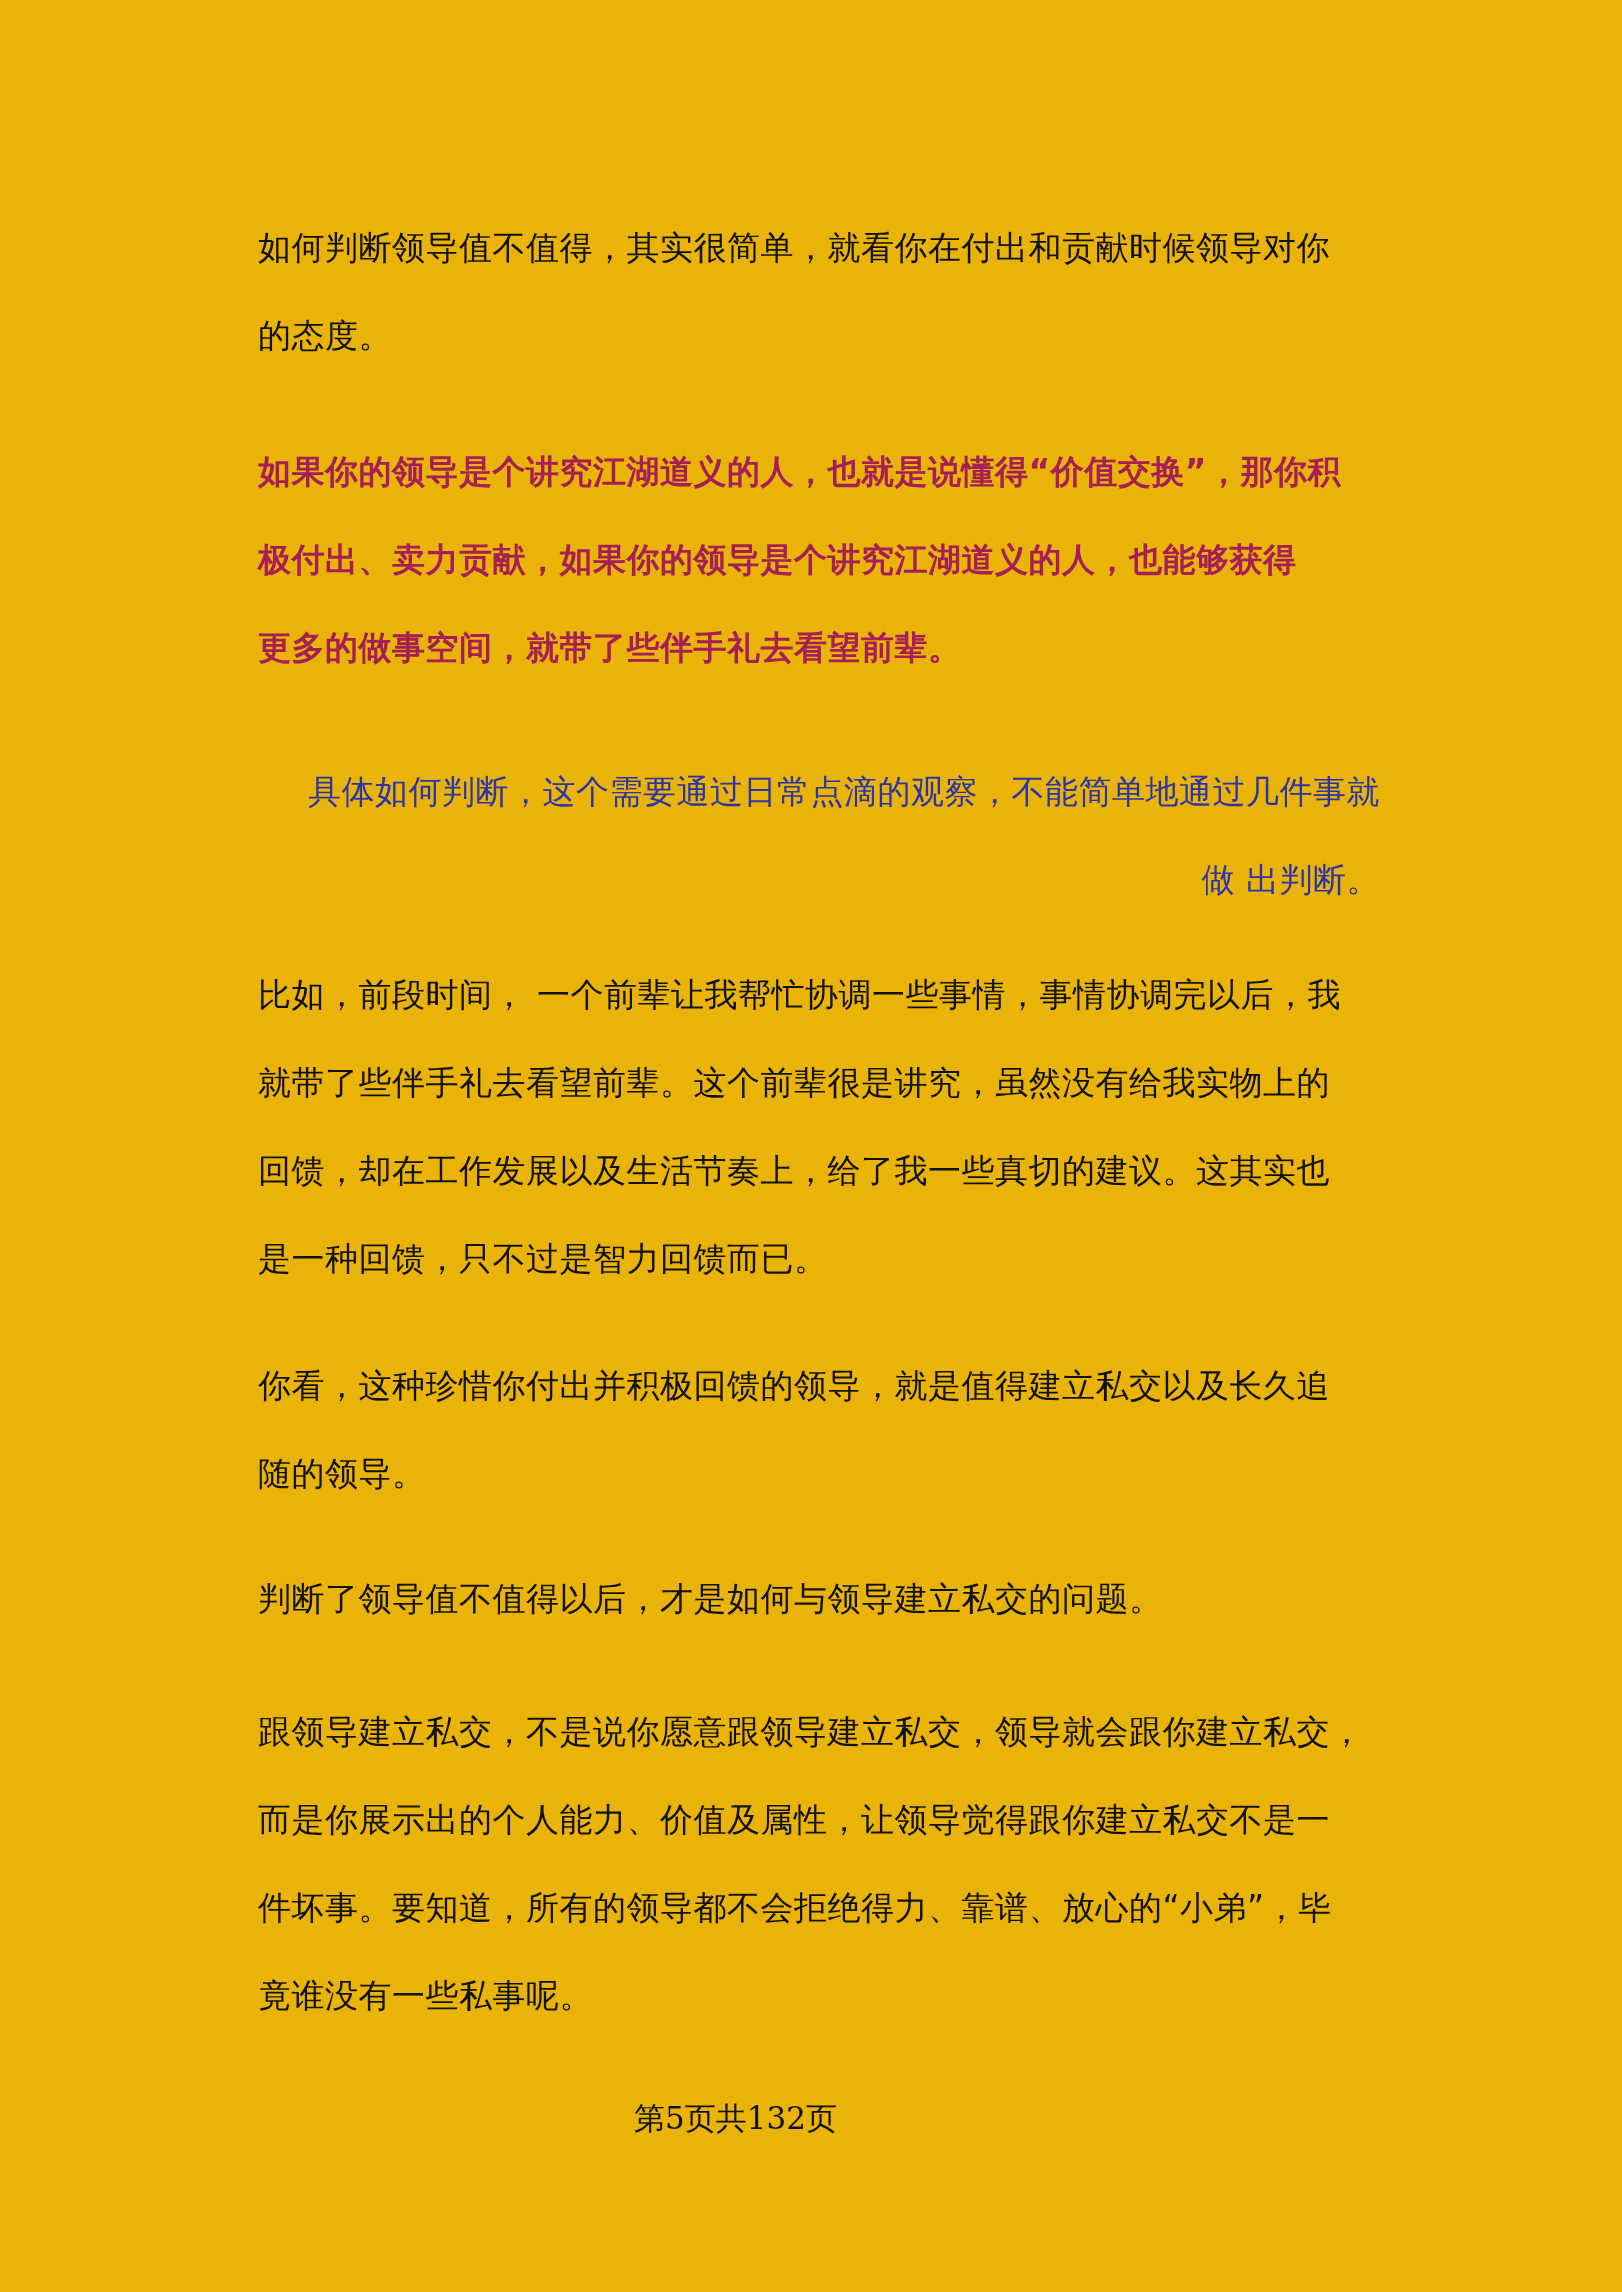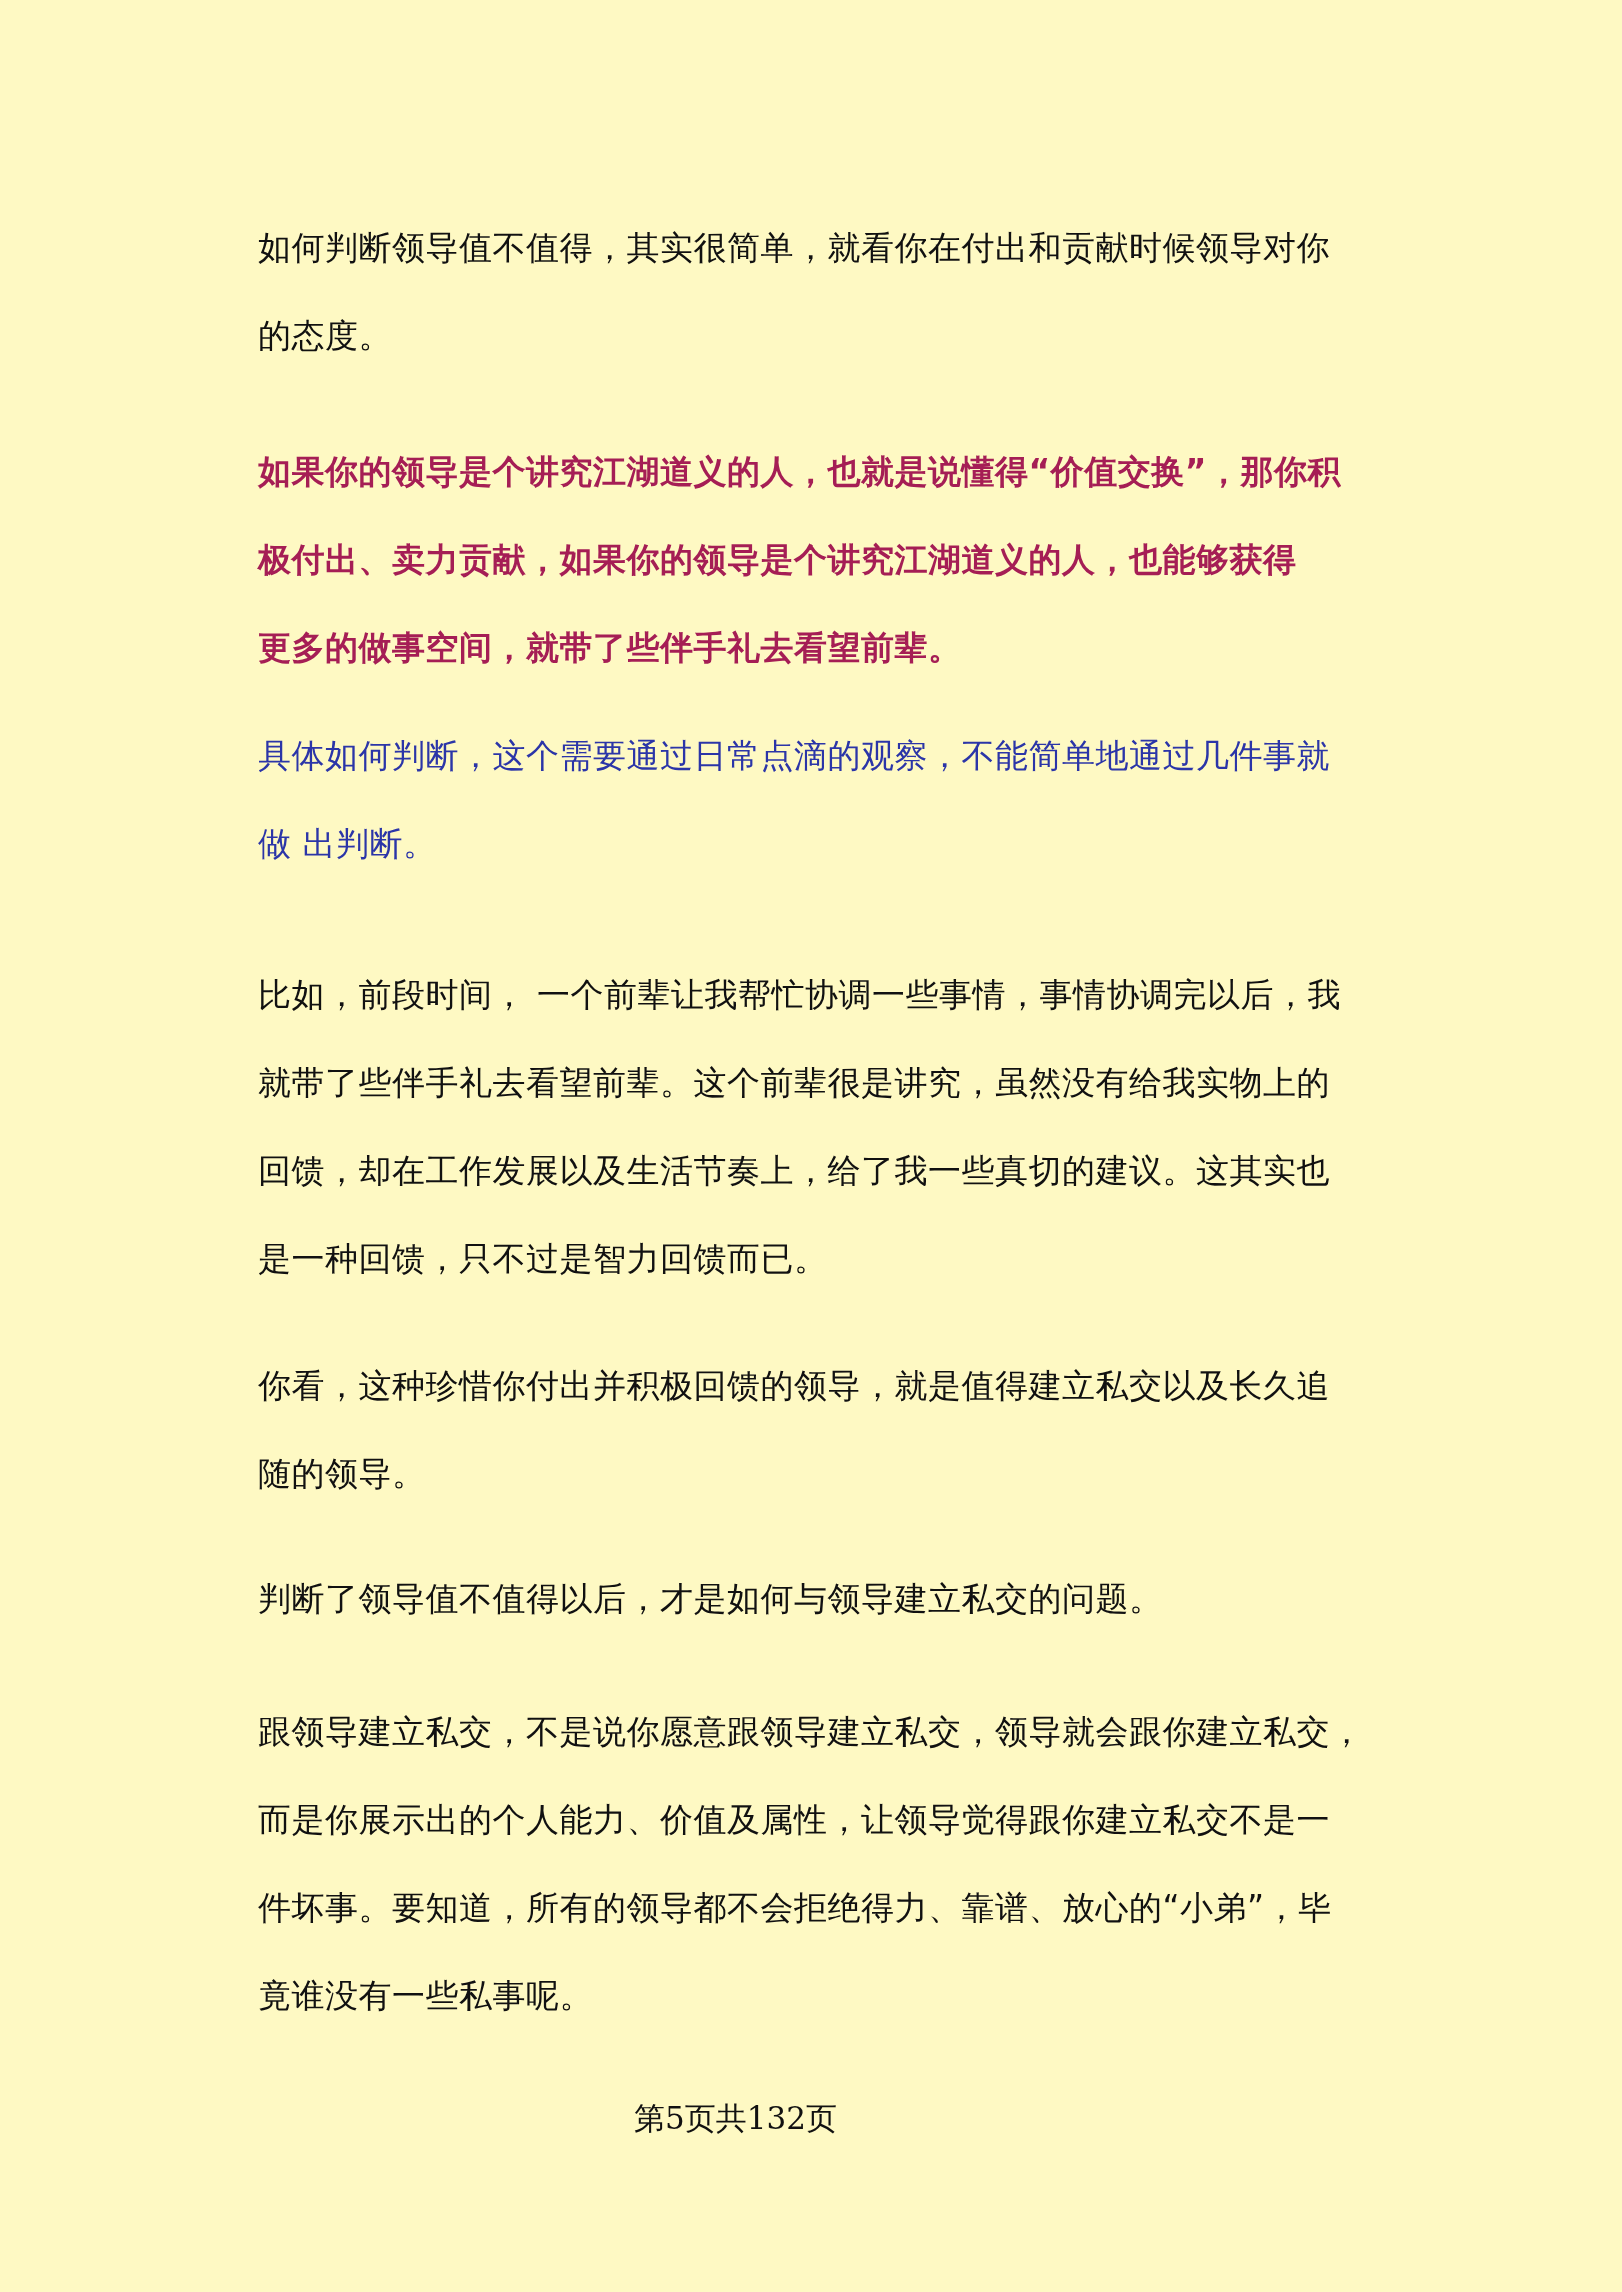--- a/index.html
+++ b/index.html
@@ -1,17 +1,17 @@
 <!DOCTYPE html>
 <html><head>
 <meta charset="utf-8">
 <style>
   html, body { margin: 0; padding: 0; background: #ffffff; }
   body { width: 1622px; height: 2293px; position: relative; overflow: hidden; }
-  .page { position: absolute; left: 0; top: 0; width: 1622px; height: 2293px; background: #fef9c3; }
+  .page { position: absolute; left: 0; top: 0; width: 1622px; height: 2293px; background: #eab308; }
   .para {
     position: absolute;
     left: 258px;
     width: 1122px;
     font-family: "DejaVu Sans", "Liberation Sans", sans-serif;
     font-size: 33px;
     line-height: 88px;
     color: #111111;
     letter-spacing: 0.5px;
     white-space: nowrap;
@@ -38,21 +38,21 @@
     <span class="line">如何判断领导值不值得，其实很简单，就看你在付出和贡献时候领导对你</span>
     <span class="line">的态度。</span>
   </div>
 
   <div class="para red" style="top:428px;">
     <span class="line">如果你的领导是个讲究江湖道义的人，也就是说懂得“价值交换”，那你积</span>
     <span class="line">极付出、卖力贡献，如果你的领导是个讲究江湖道义的人，也能够获得</span>
     <span class="line">更多的做事空间，就带了些伴手礼去看望前辈。</span>
   </div>
 
-  <div class="para blue" style="top:712px;">
+  <div class="para blue" style="top:748px;text-align:right;">
     <span class="line">具体如何判断，这个需要通过日常点滴的观察，不能简单地通过几件事就</span>
     <span class="line">做 出判断。</span>
   </div>
 
   <div class="para" style="top:951px;">
     <span class="line">比如，前段时间， 一个前辈让我帮忙协调一些事情，事情协调完以后，我</span>
     <span class="line">就带了些伴手礼去看望前辈。这个前辈很是讲究，虽然没有给我实物上的</span>
     <span class="line">回馈，却在工作发展以及生活节奏上，给了我一些真切的建议。这其实也</span>
     <span class="line">是一种回馈，只不过是智力回馈而已。</span>
   </div>

